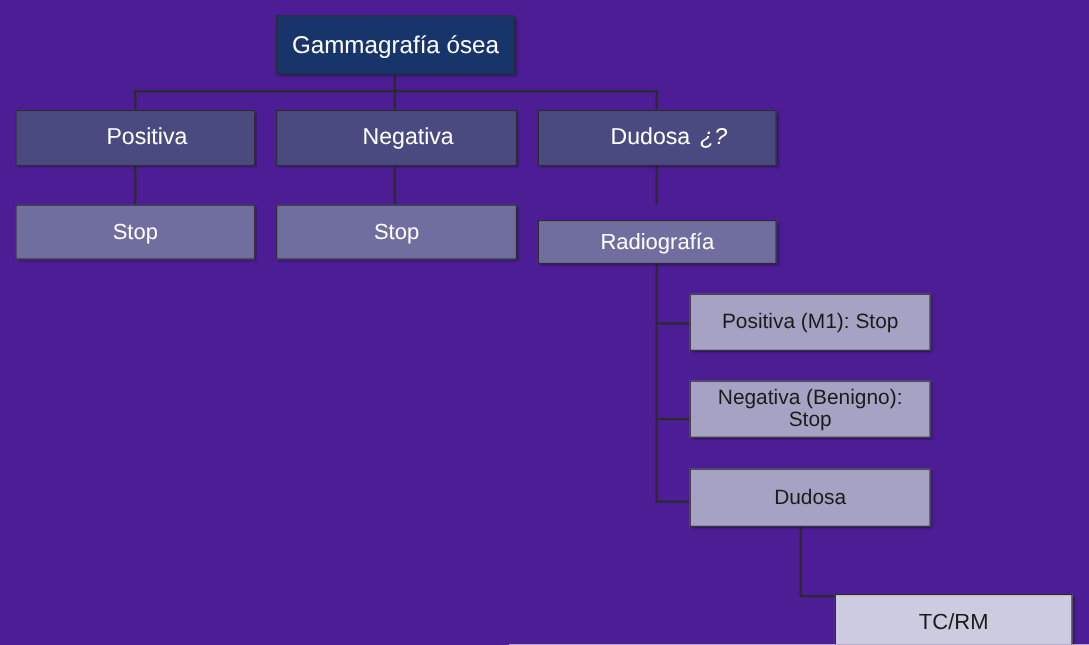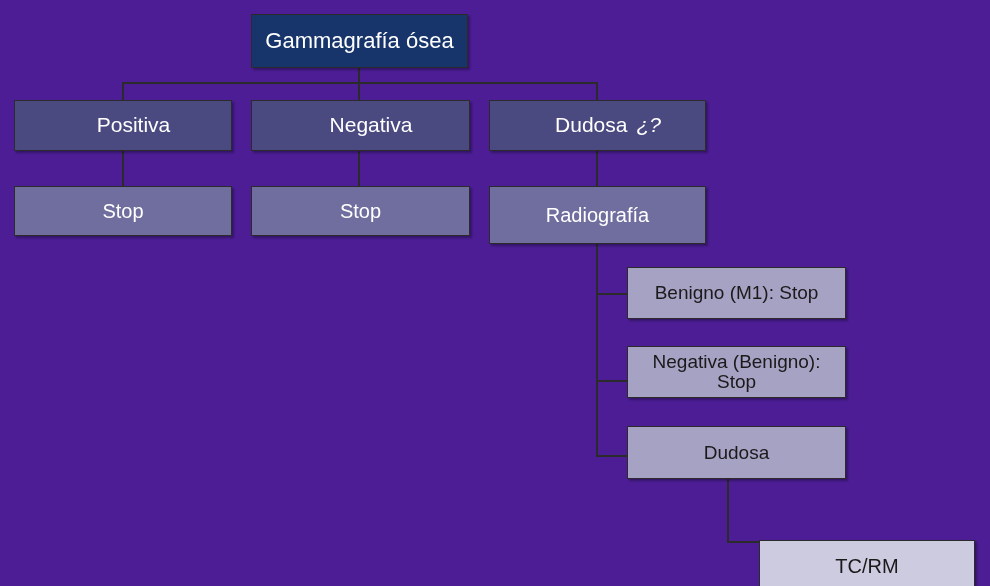--- a/index.html
+++ b/index.html
@@ -115,26 +115,26 @@
   </div>
 
   <div class="node tier-3" style="left:14px; top:186px; width:218px; height:50px;">
     <span class="label">Stop</span>
   </div>
 
   <div class="node tier-3" style="left:251px; top:186px; width:219px; height:50px;">
     <span class="label">Stop</span>
   </div>
 
-  <div class="node tier-3" style="left:489px; top:186px; width:217px; height:58px;align-items:center;">
+  <div class="node tier-3" style="left:489px; top:200px; width:217px; height:40px;align-items:center;">
     <span class="label">Radiografía</span>
   </div>
 
   <div class="node tier-4" style="left:627px; top:267px; width:219px; height:52px;">
-    <span class="label">Benigno (M1): Stop</span>
+    <span class="label">Positiva (M1): Stop</span>
   </div>
 
   <div class="node tier-4" style="left:627px; top:346px; width:219px; height:52px;justify-content:center;">
     <span class="label"><span>Negativa (Benigno):</span><br><span>Stop</span></span>
   </div>
 
   <div class="node tier-4" style="left:627px; top:426px; width:219px; height:53px;">
     <span class="label">Dudosa</span>
   </div>
 

